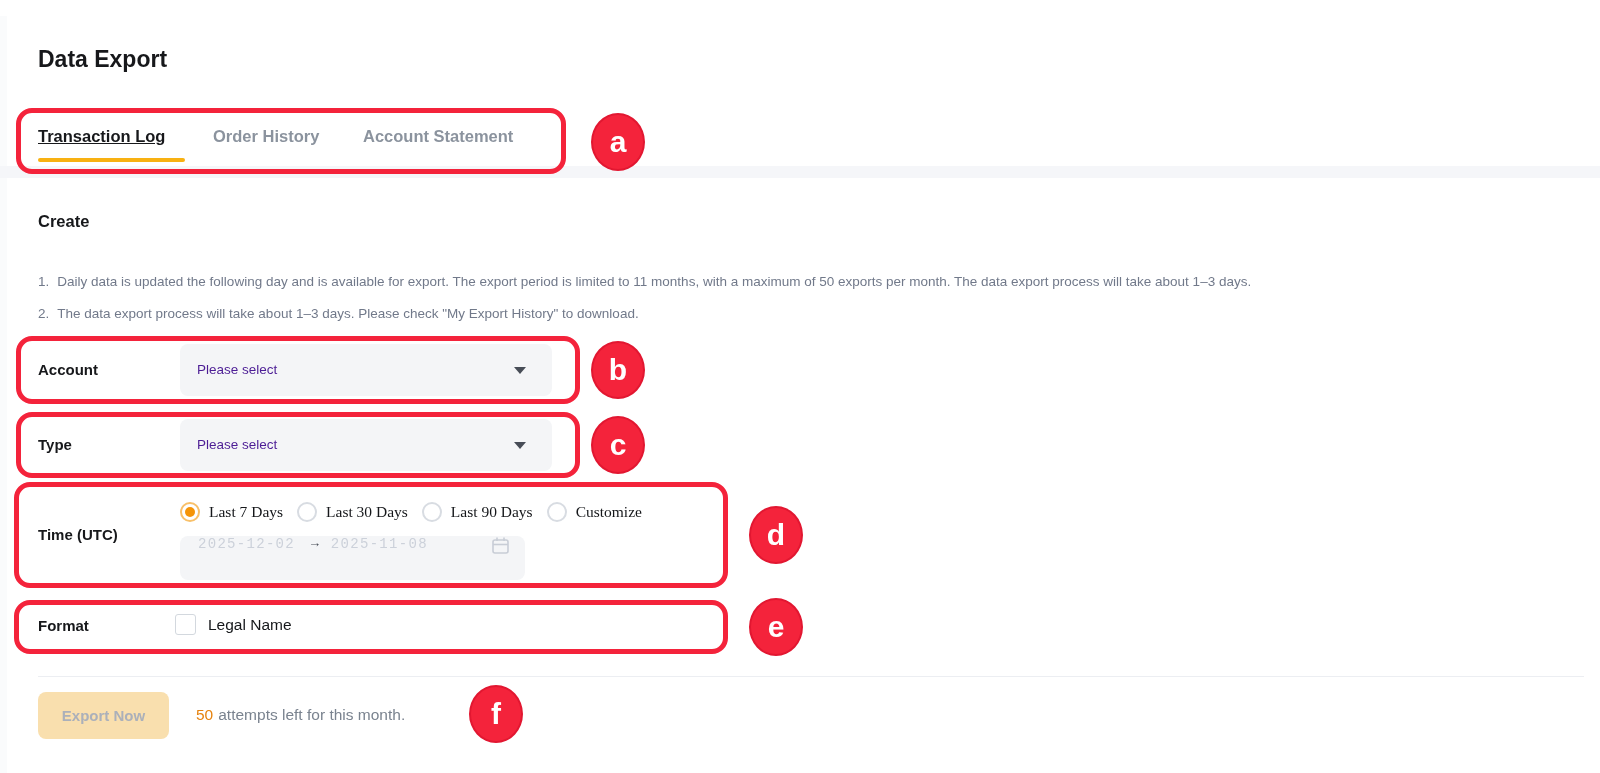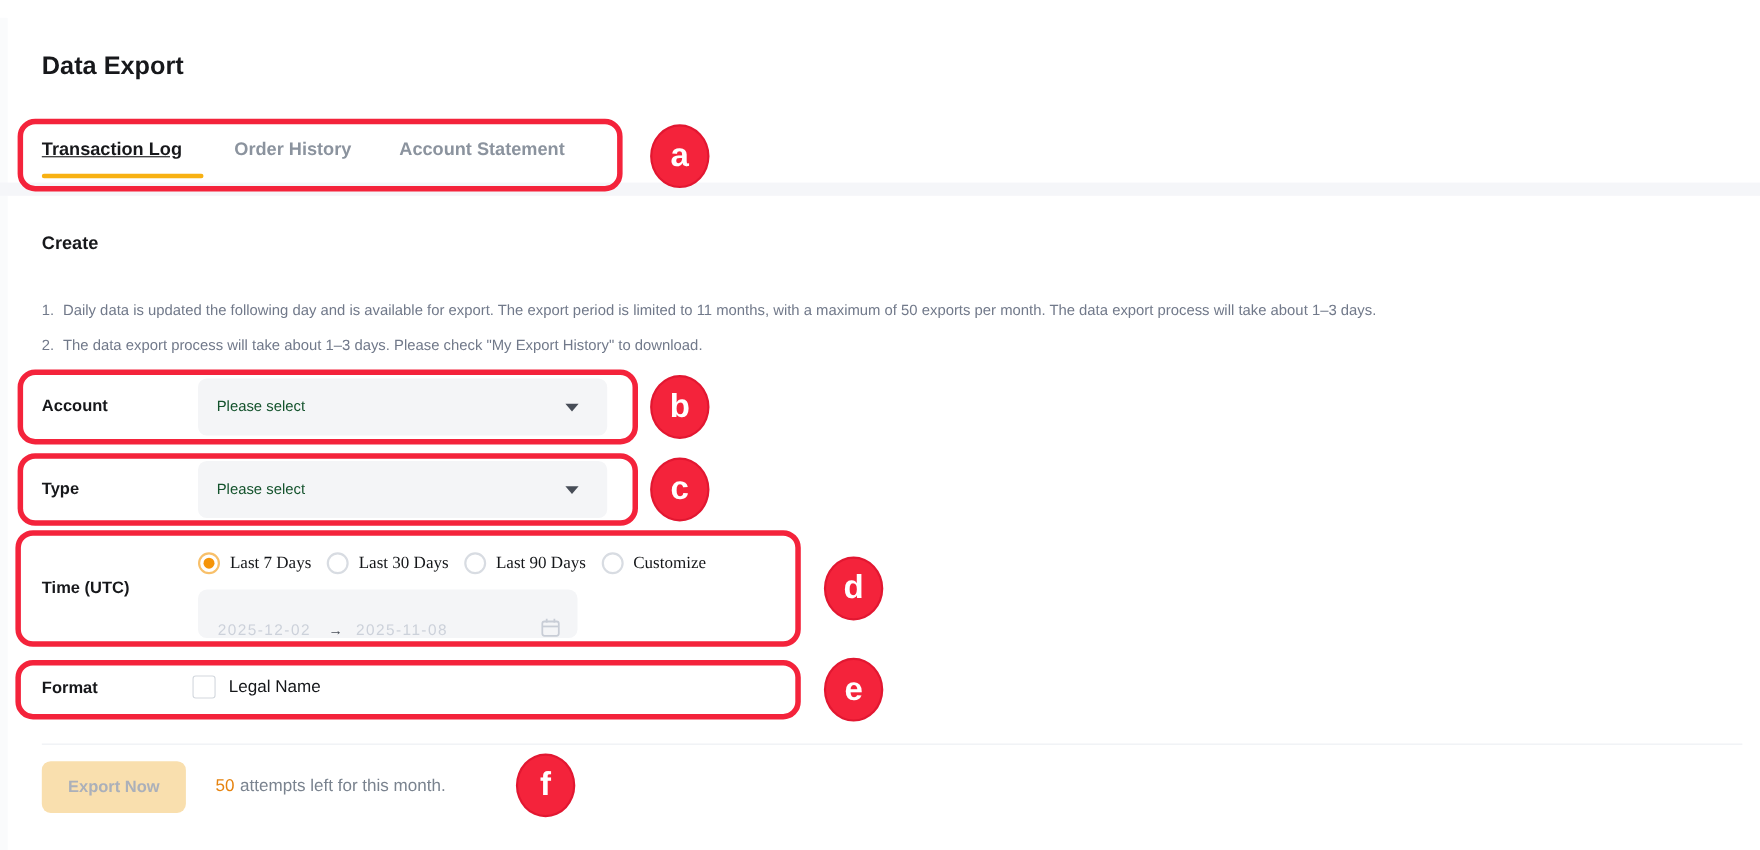--- a/index.html
+++ b/index.html
@@ -18,33 +18,33 @@
 
   .create-heading { position:absolute; left:38px; top:196px; font-size:16.5px; font-weight:bold; color:#17181b; }
   .note { position:absolute; left:38px; font-size:13.5px; color:#71798a; white-space:nowrap; }
   .note .num { display:inline-block; margin-right:8px; }
   .note1 { top:258px; }
   .note2 { top:290px; }
 
   .field-label { position:absolute; left:38px; font-size:15px; font-weight:bold; color:#17181b; }
 
   .dropdown { position:absolute; left:180px; width:372px; height:52px; background:#f4f5f7; border-radius:8px; cursor:pointer; }
-  .dropdown .ph { position:absolute; left:17px; top:0; line-height:52px; font-size:13.5px; color:#14532d; }
+  .dropdown .ph { position:absolute; left:17px; top:0; line-height:52px; font-size:13.5px; color:#4c1d95; }
   .caret-down { position:absolute; right:26px; top:23px; width:0; height:0;
     border-left:6px solid transparent; border-right:6px solid transparent; border-top:7px solid #474d57; }
 
   .radio-row { position:absolute; left:180px; top:486px; display:flex; align-items:center; gap:14px;font-family:Liberation Serif, serif; }
   .radio-opt { display:flex; align-items:center; gap:9px; cursor:pointer; }
   .radio-opt .lbl { font-size:15.5px; color:#15171a; white-space:nowrap; }
   .radio { width:20px; height:20px; border-radius:50%; border:2px solid #d8dce2; background:#fff; position:relative; }
   .radio.sel { border-color:#f8c06a; }
   .radio.sel::after { content:""; position:absolute; left:3px; top:3px; width:10px; height:10px; border-radius:50%; background:#f59408; }
 
   .date-range { position:absolute; left:180px; top:520px; width:345px; height:44px; background:#f4f5f7; border-radius:8px;
-    display:flex; align-items:flex-end; cursor:pointer; }
+    display:flex; align-items:flex-start; cursor:pointer;font-family:Liberation Mono, monospace; }
   .date-val { font-size:14px; letter-spacing:1.3px; color:#ccd1da; }
   .date-start { margin-left:18px; }
   .date-arrow { margin:0 12px 0 16px; font-size:13px; color:#474d57; letter-spacing:0; }
   .cal-icon { margin-left:auto; margin-right:15px; display:flex; }
 
   .checkbox-row { position:absolute; left:175px; top:598px; display:flex; align-items:center; gap:12px; cursor:pointer; }
   .checkbox { width:21px; height:21px; border:1.5px solid #d3d8de; border-radius:3px; background:#fff; }
   .checkbox-label { font-size:15.5px; color:#15171a; }
 
   .divider { position:absolute; left:38px; top:660px; width:1546px; height:1px; background:#eceef2; }

